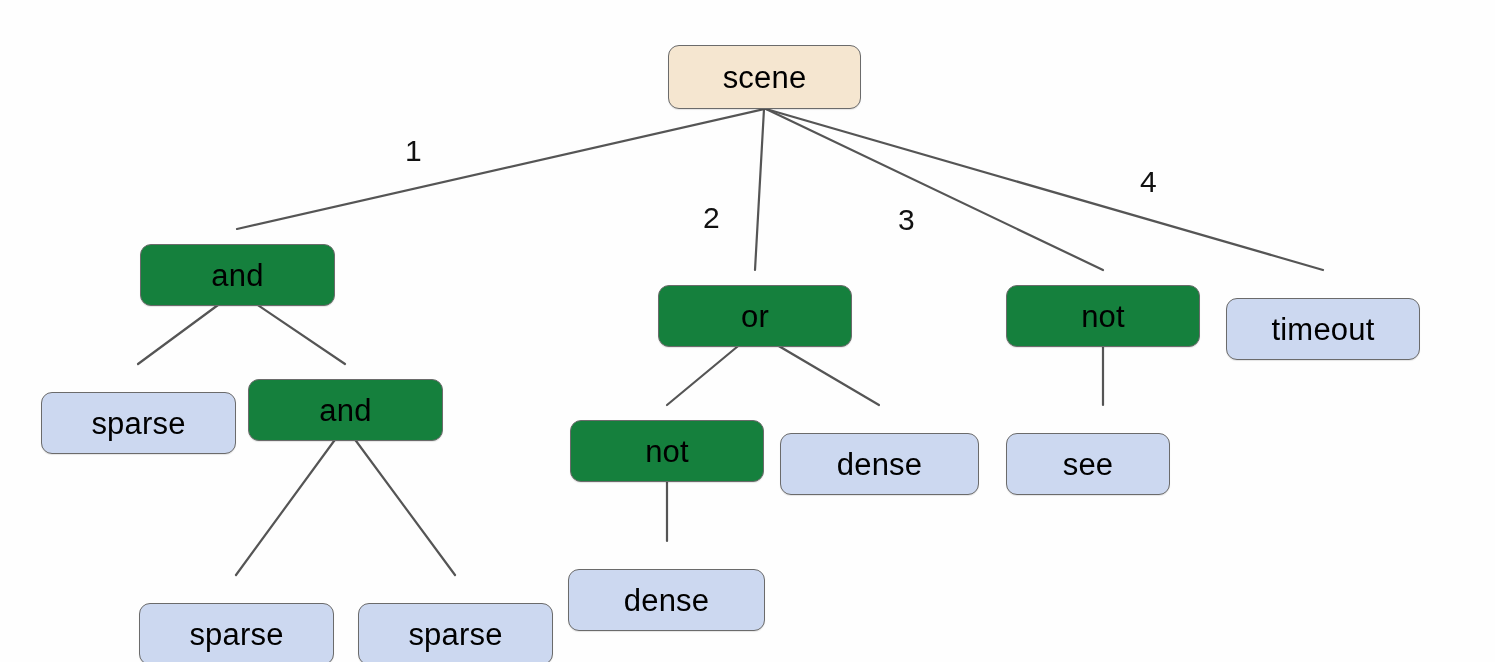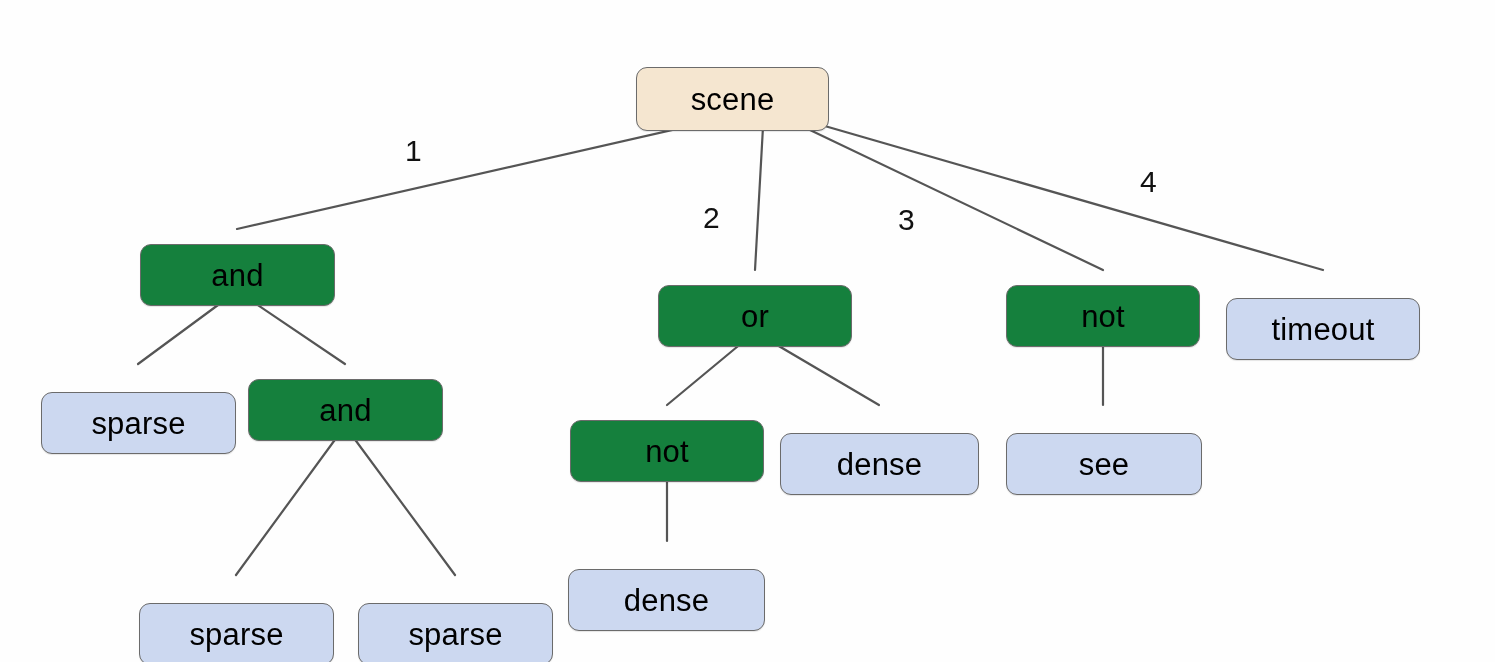--- a/index.html
+++ b/index.html
@@ -63,30 +63,30 @@
       <line x1="237" y1="291" x2="138" y2="364" stroke="#555555" stroke-width="2.2" stroke-linecap="round"></line>
       <line x1="237" y1="291" x2="345" y2="364" stroke="#555555" stroke-width="2.2" stroke-linecap="round"></line>
       <line x1="345" y1="426" x2="236" y2="575" stroke="#555555" stroke-width="2.2" stroke-linecap="round"></line>
       <line x1="345" y1="426" x2="455" y2="575" stroke="#555555" stroke-width="2.2" stroke-linecap="round"></line>
       <line x1="755" y1="332" x2="667" y2="405" stroke="#555555" stroke-width="2.2" stroke-linecap="round"></line>
       <line x1="755" y1="332" x2="879" y2="405" stroke="#555555" stroke-width="2.2" stroke-linecap="round"></line>
       <line x1="667" y1="467" x2="667" y2="541" stroke="#555555" stroke-width="2.2" stroke-linecap="round"></line>
       <line x1="1103" y1="332" x2="1103" y2="405" stroke="#555555" stroke-width="2.2" stroke-linecap="round"></line>
     </svg>
   <div id="nodes-layer">
-      <div class="node root" style="left: 636px; top: 45px; width: 193px; height: 64px; margin-top: 22px;">scene</div>
+      <div class="node root" style="left: 668px; top: 45px; width: 193px; height: 64px;">scene</div>
       <div class="node op" style="left: 140px; top: 229px; width: 195px; height: 62px;">and</div>
       <div class="node op" style="left: 658px; top: 270px; width: 194px; height: 62px;">or</div>
       <div class="node op" style="left: 1006px; top: 270px; width: 194px; height: 62px;">not</div>
       <div class="node leaf" style="left: 1226px; top: 270px; width: 194px; height: 62px;">timeout</div>
       <div class="node leaf" style="left: 41px; top: 364px; width: 195px; height: 62px;">sparse</div>
       <div class="node op" style="left: 248px; top: 364px; width: 195px; height: 62px;">and</div>
       <div class="node op" style="left: 570px; top: 405px; width: 194px; height: 62px;">not</div>
       <div class="node leaf" style="left: 780px; top: 405px; width: 199px; height: 62px;">dense</div>
-      <div class="node leaf" style="left: 1006px; top: 405px; width: 196px; height: 62px;">see</div>
+      <div class="node leaf" style="left: 1006px; top: 405px; width: 164px; height: 62px;">see</div>
       <div class="node leaf" style="left: 139px; top: 575px; width: 195px; height: 62px;">sparse</div>
       <div class="node leaf" style="left: 358px; top: 575px; width: 195px; height: 62px;">sparse</div>
       <div class="node leaf" style="left: 568px; top: 541px; width: 197px; height: 62px;">dense</div>
     </div>
   <div id="labels-layer">
       <div class="edge-label" style="left: 405px; top: 136px;">1</div>
       <div class="edge-label" style="left: 703px; top: 203px;">2</div>
       <div class="edge-label" style="left: 898px; top: 205px;">3</div>
       <div class="edge-label" style="left: 1140px; top: 167px;">4</div>
     </div>

